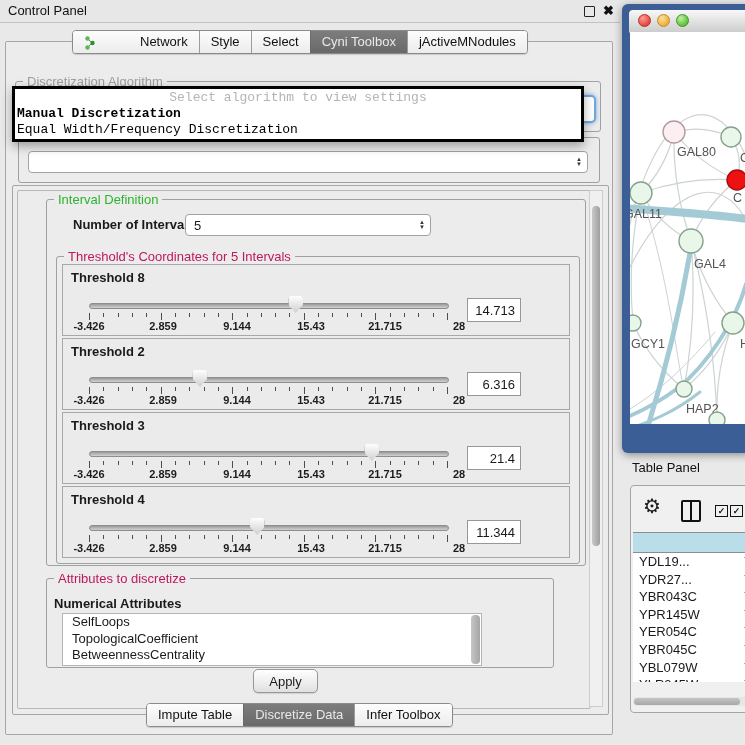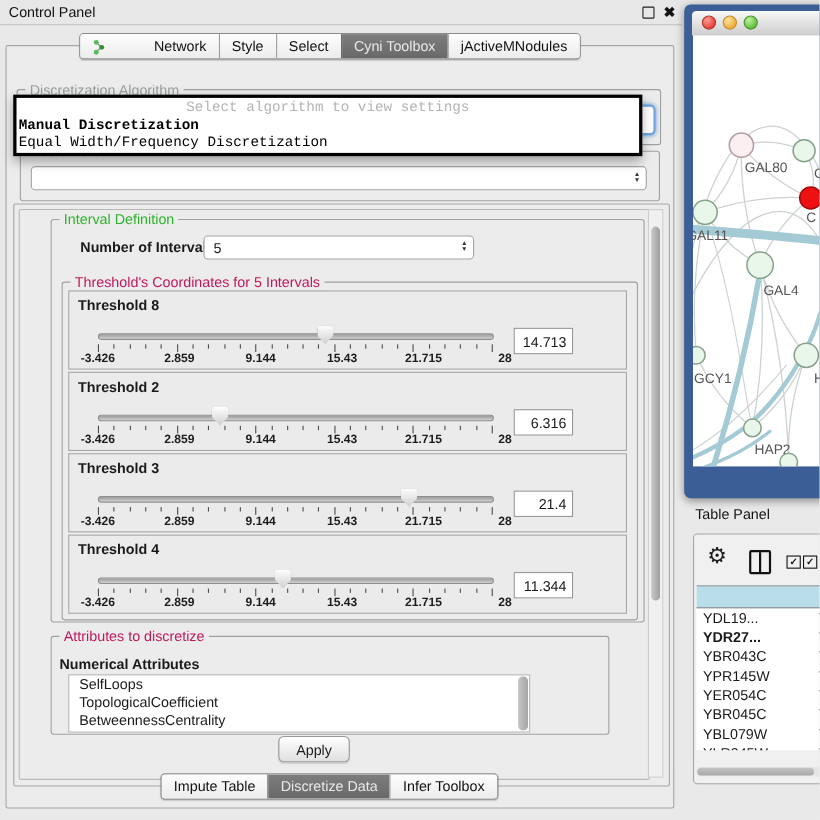--- a/index.html
+++ b/index.html
@@ -457,21 +457,21 @@
       <div class="tp-header" id="tp-header">
           <div class="tp-hcell" style="width: 124px; flex: 0 0 auto; margin-top: 20px;">shared...</div>
           <div class="tp-hcell" style="width: 40px; flex: 0 0 auto;">n...</div>
         </div>
       <div id="tp-body">
           <div class="tp-row">
             <div class="tp-cell" style="width: 101px; flex: 0 0 auto; padding-left: 6px;">YDL19...</div>
             <div class="tp-cell" style="width: 40px; flex: 0 0 auto; padding-left: 4px;">YDL1</div>
           </div>
           <div class="tp-row">
-            <div class="tp-cell" style="width: 101px; flex: 0 0 auto; padding-left: 6px; font-weight: bold;">YDR27...</div>
+            <div class="tp-cell" style="width: 101px; flex: 0 0 auto; padding-left: 6px;">YDR27...</div>
             <div class="tp-cell" style="width: 40px; flex: 0 0 auto; padding-left: 4px;">YDR2</div>
           </div>
           <div class="tp-row">
             <div class="tp-cell" style="width: 101px; flex: 0 0 auto; padding-left: 6px;">YBR043C</div>
             <div class="tp-cell" style="width: 40px; flex: 0 0 auto; padding-left: 4px;">YBR0</div>
           </div>
           <div class="tp-row">
             <div class="tp-cell" style="width: 101px; flex: 0 0 auto; padding-left: 6px;">YPR145W</div>
             <div class="tp-cell" style="width: 40px; flex: 0 0 auto; padding-left: 4px;">YPR1</div>
           </div>

